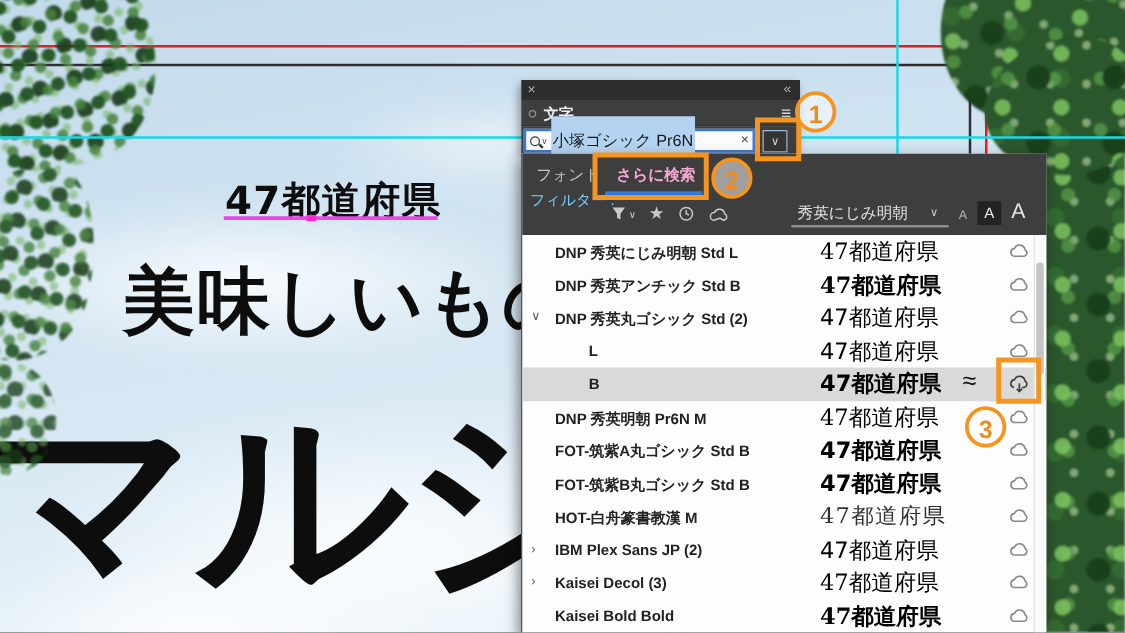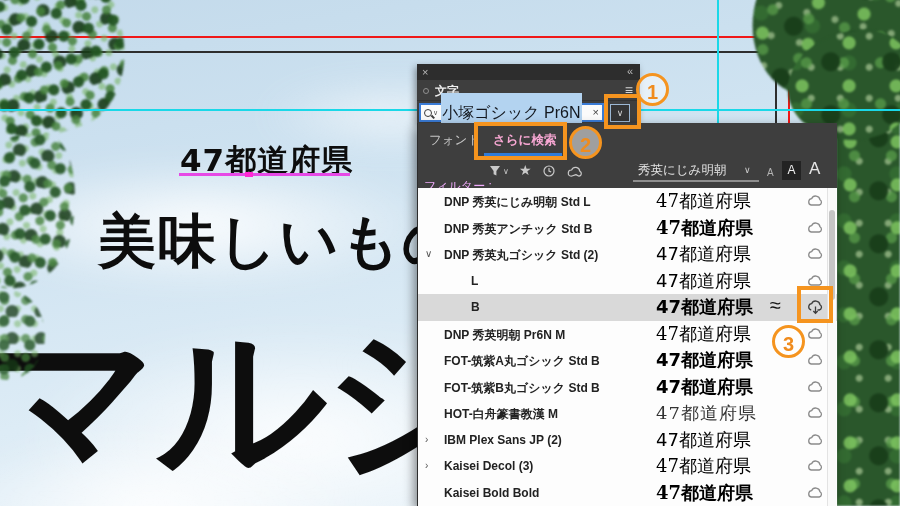--- a/index.html
+++ b/index.html
@@ -64,33 +64,33 @@
   .titlebar .collapse{position:absolute;right:8px;top:0;font-size:11px;line-height:15px;letter-spacing:-1px;}
   .tabbar{position:absolute;left:0;top:16px;width:100%;height:21px;background:#3e3e3e;border-bottom:1px solid #333;}
   .tab-dot{position:absolute;left:6px;top:8px;width:6px;height:6px;border:1px solid #8f8f8f;border-radius:50%;}
   .tab-title{position:absolute;left:18px;top:3px;font-size:12px;font-weight:bold;color:#efefef;}
   .panel-menu{position:absolute;right:7px;top:2px;font-size:14px;color:#d5d5d5;}
   .searchrow{position:absolute;left:0;top:37px;width:100%;height:22px;background:#3e3e3e;}
   .searchfield{position:absolute;left:2px;top:2px;width:185px;height:19px;background:#fbfbfb;border:2px solid #3a7bd5;display:flex;align-items:center;}
   .mag{position:relative;width:8px;height:8px;border:1.5px solid #3c3c3c;border-radius:50%;margin-left:3px;flex:none;}
   .mag::after{content:"";position:absolute;left:6px;top:6px;width:4px;height:1.5px;background:#3c3c3c;transform:rotate(45deg);}
   .mag-v{font-size:7px;color:#555;margin-left:1px;flex:none;}
-  .search-sel{margin-left:3px;background:#b3d3f0;color:#14181f;font-size:16px;line-height:15px;padding:12px 1px;white-space:nowrap;overflow:hidden;}
+  .search-sel{margin-left:3px;background:#b3d3f0;color:#14181f;font-size:13px;line-height:15px;padding:12px 1px;white-space:nowrap;overflow:hidden;}
   .search-clear{position:absolute;right:3px;top:0;font-size:11px;color:#444;line-height:15px;}
   .fontdrop-btn{position:absolute;left:193px;top:3px;width:20px;height:18px;background:#353535;border:1px solid #9db8d4;color:#d8d8d8;font-size:9px;text-align:center;line-height:16px;}
 
   
   #dropdown{position:absolute;left:417px;top:123px;width:420px;height:383px;z-index:10;
     background:#fdfdfd;box-shadow:-3px 4px 10px rgba(0,0,0,.45);border-left:1px solid #2c2c2c;}
   .dd-header{position:absolute;left:0;top:0;width:100%;height:65px;background:#3e3e3e;}
   .dd-tab{position:absolute;top:9px;font-size:12.5px;color:#c4c4c4;}
   .dd-tab.fonts{left:11px;}
   .dd-tab.more{left:75px;color:#f9a8d4;font-weight:bold;}
   .dd-tab-underline{position:absolute;left:66px;top:30px;width:78px;height:3px;background:#2f7bd9;}
-  .filter-label{position:absolute;left:6px;top:55px;font-size:12px;color:#f0abfc;}
+  .filter-label{position:absolute;left:6px;top:29px;font-size:12px;color:#7dd3fc;}
   .f-icon{position:absolute;top:41px;color:#c9c9c9;}
   .funnel-svg{left:71px;top:42px;}
   .funnel-v{left:85px;top:44px;font-size:8px;}
   .star{left:101px;top:39px;font-size:14px;}
   .clock-svg{left:125px;top:42px;}
   .cloud-f{left:149px;top:43px;}
   .seltext{position:absolute;left:220px;top:39px;font-size:12.5px;color:#e2e2e2;}
   .seltext-v{position:absolute;left:326px;top:42px;font-size:9px;color:#cfcfcf;}
   .seltext-underline{position:absolute;left:215px;top:57px;width:126px;height:2px;background:#8e8e8e;}
   .sizeA{position:absolute;color:#b4b4b4;}

